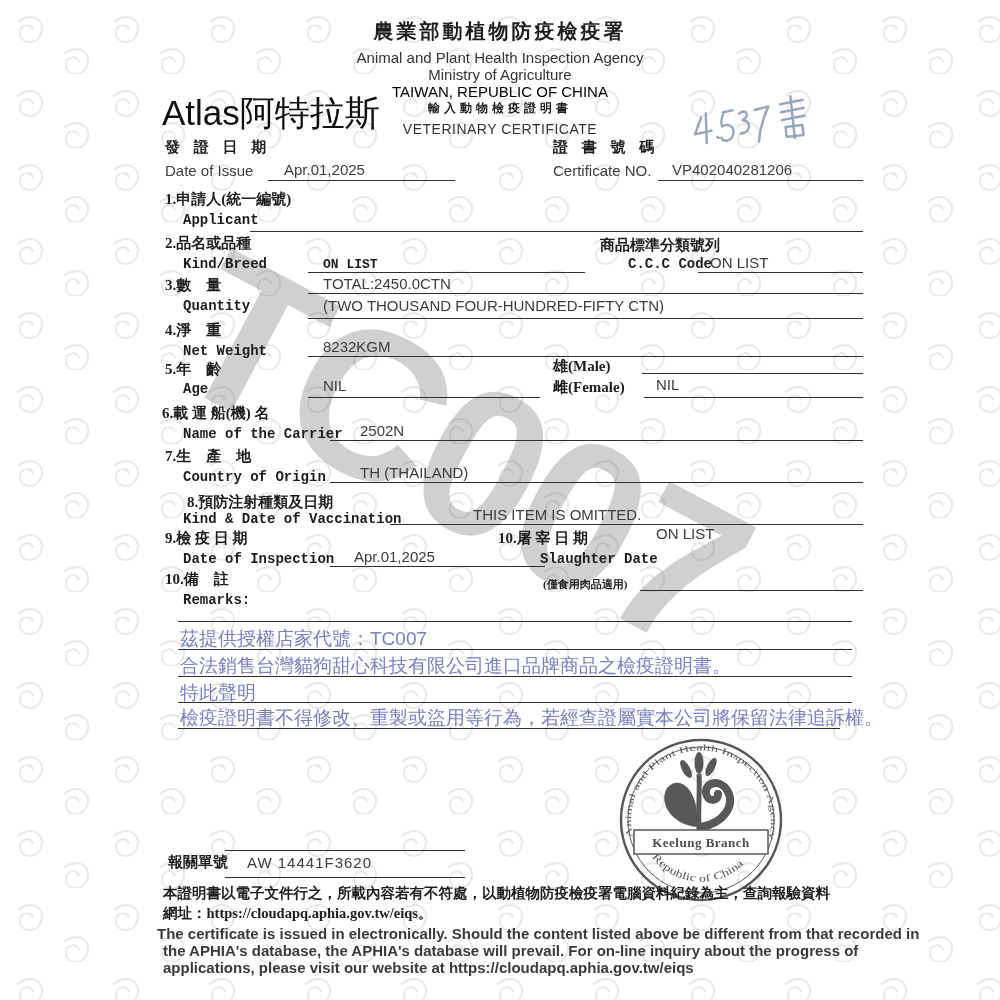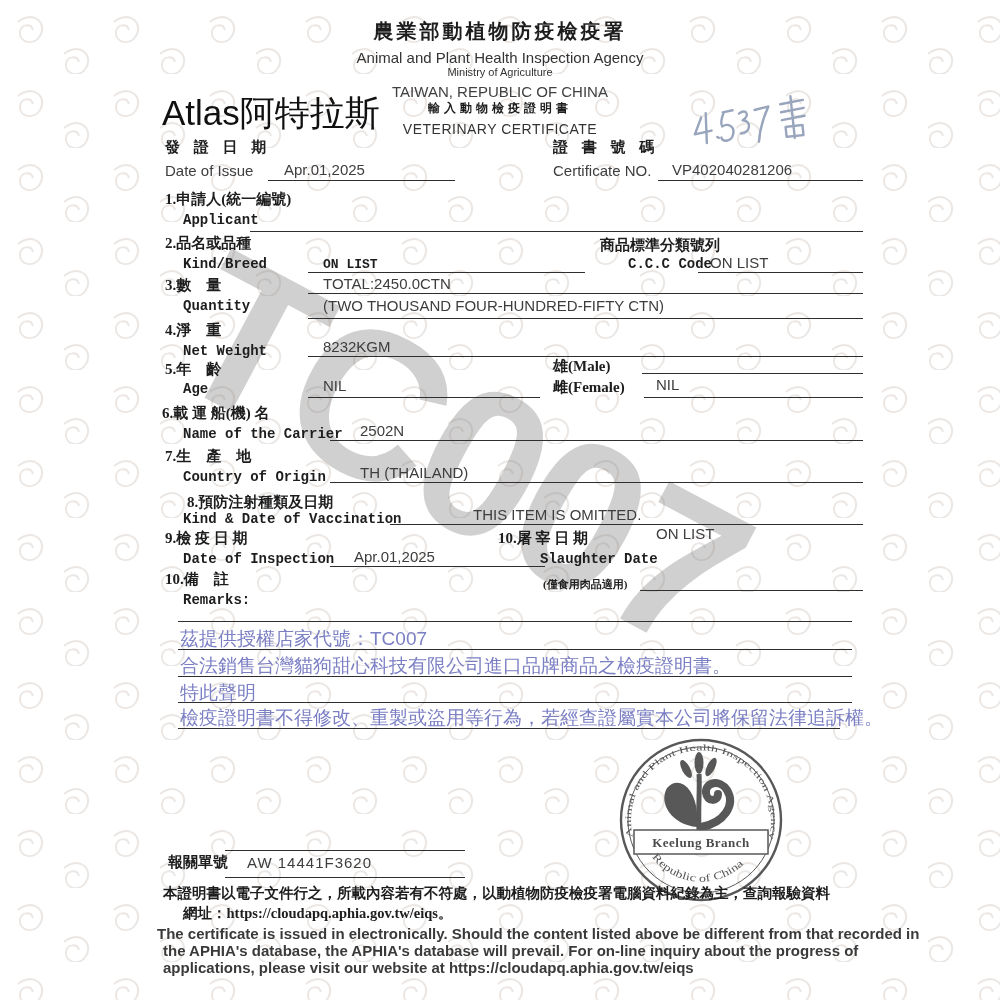--- a/index.html
+++ b/index.html
@@ -33,22 +33,22 @@
         </g>
       </pattern>
     </defs>
     <rect x="0" y="0" width="1000" height="1000" fill="url(#swirlPat)"></rect>
   </svg>
 
   <div class="wm">TC007</div>
 
   <div class="hdr-c zh" style="top:18px;font-size:20px;letter-spacing:3px;">農業部動植物防疫檢疫署</div>
   <div class="hdr-c" style="top:49px;font-size:15px;color:#333;">Animal and Plant Health Inspection Agency</div>
-  <div class="hdr-c" style="top:66px;font-size:11px;color:#333;">Ministry of Agriculture</div>
-  <div class="hdr-c" style="top:83px;font-size:15px;color:#404040;">TAIWAN, REPUBLIC OF CHINA</div>
+  <div class="hdr-c" style="top:66px;font-size:15px;color:#333;">Ministry of Agriculture</div>
+  <div class="hdr-c" style="top:83px;font-size:15px;color:#000000;">TAIWAN, REPUBLIC OF CHINA</div>
   <div class="hdr-c zh" style="top:100px;font-size:12px;letter-spacing:4px;">輸入動物檢疫證明書</div>
   <div class="hdr-c" style="top:121px;font-size:14px;color:#333;letter-spacing:0.5px;">VETERINARY CERTIFICATE</div>
 
   <div class="abs" style="left:162px;top:90px;font-size:35px;color:#111;">Atlas阿特拉斯</div>
 
   <svg class="abs" style="left:690px;top:92px;transform:rotate(-6deg);" width="130" height="62" viewBox="0 0 130 62">
     <title>4.537書</title>
     <g stroke="#98a5bc" stroke-width="2.4" fill="none" stroke-linecap="round" stroke-linejoin="round">
       <path d="M 12 20 L 4 36 L 21 34"></path>
         <path d="M 17 16 L 15 46"></path>
@@ -172,18 +172,18 @@
       <textPath href="#sealBot" startOffset="0" textLength="104" lengthAdjust="spacingAndGlyphs">Republic of China</textPath>
     </text>
   </svg>
 
   <div class="rule" style="left:225px;top:850px;width:240px;"></div>
   <div class="abs zh" style="left:168px;top:853px;">報關單號</div>
   <div class="abs val" style="left:247px;top:854px;letter-spacing:1px;">AW  14441F3620</div>
   <div class="rule" style="left:225px;top:877px;width:240px;"></div>
 
   <div class="abs ftzh" style="left:163px;top:884px;">本證明書以電子文件行之，所載內容若有不符處，以動植物防疫檢疫署電腦資料紀錄為主，查詢報驗資料</div>
-  <div class="abs ftzh" style="left:163px;top:904px;margin-left:20px;">網址：https://cloudapq.aphia.gov.tw/eiqs。</div>
+  <div class="abs ftzh" style="left:163px;top:904px;">網址：https://cloudapq.aphia.gov.tw/eiqs。</div>
   <div class="abs ften" style="left:157px;top:925px;">The certificate is issued in electronically. Should the content listed above be different from that recorded in</div>
   <div class="abs ften" style="left:163px;top:942px;">the APHIA's database, the APHIA's database will prevail. For on-line inquiry about the progress of</div>
   <div class="abs ften" style="left:163px;top:959px;">applications, please visit our website at https://cloudapq.aphia.gov.tw/eiqs</div>
 
 </div>
 
 </body></html>

